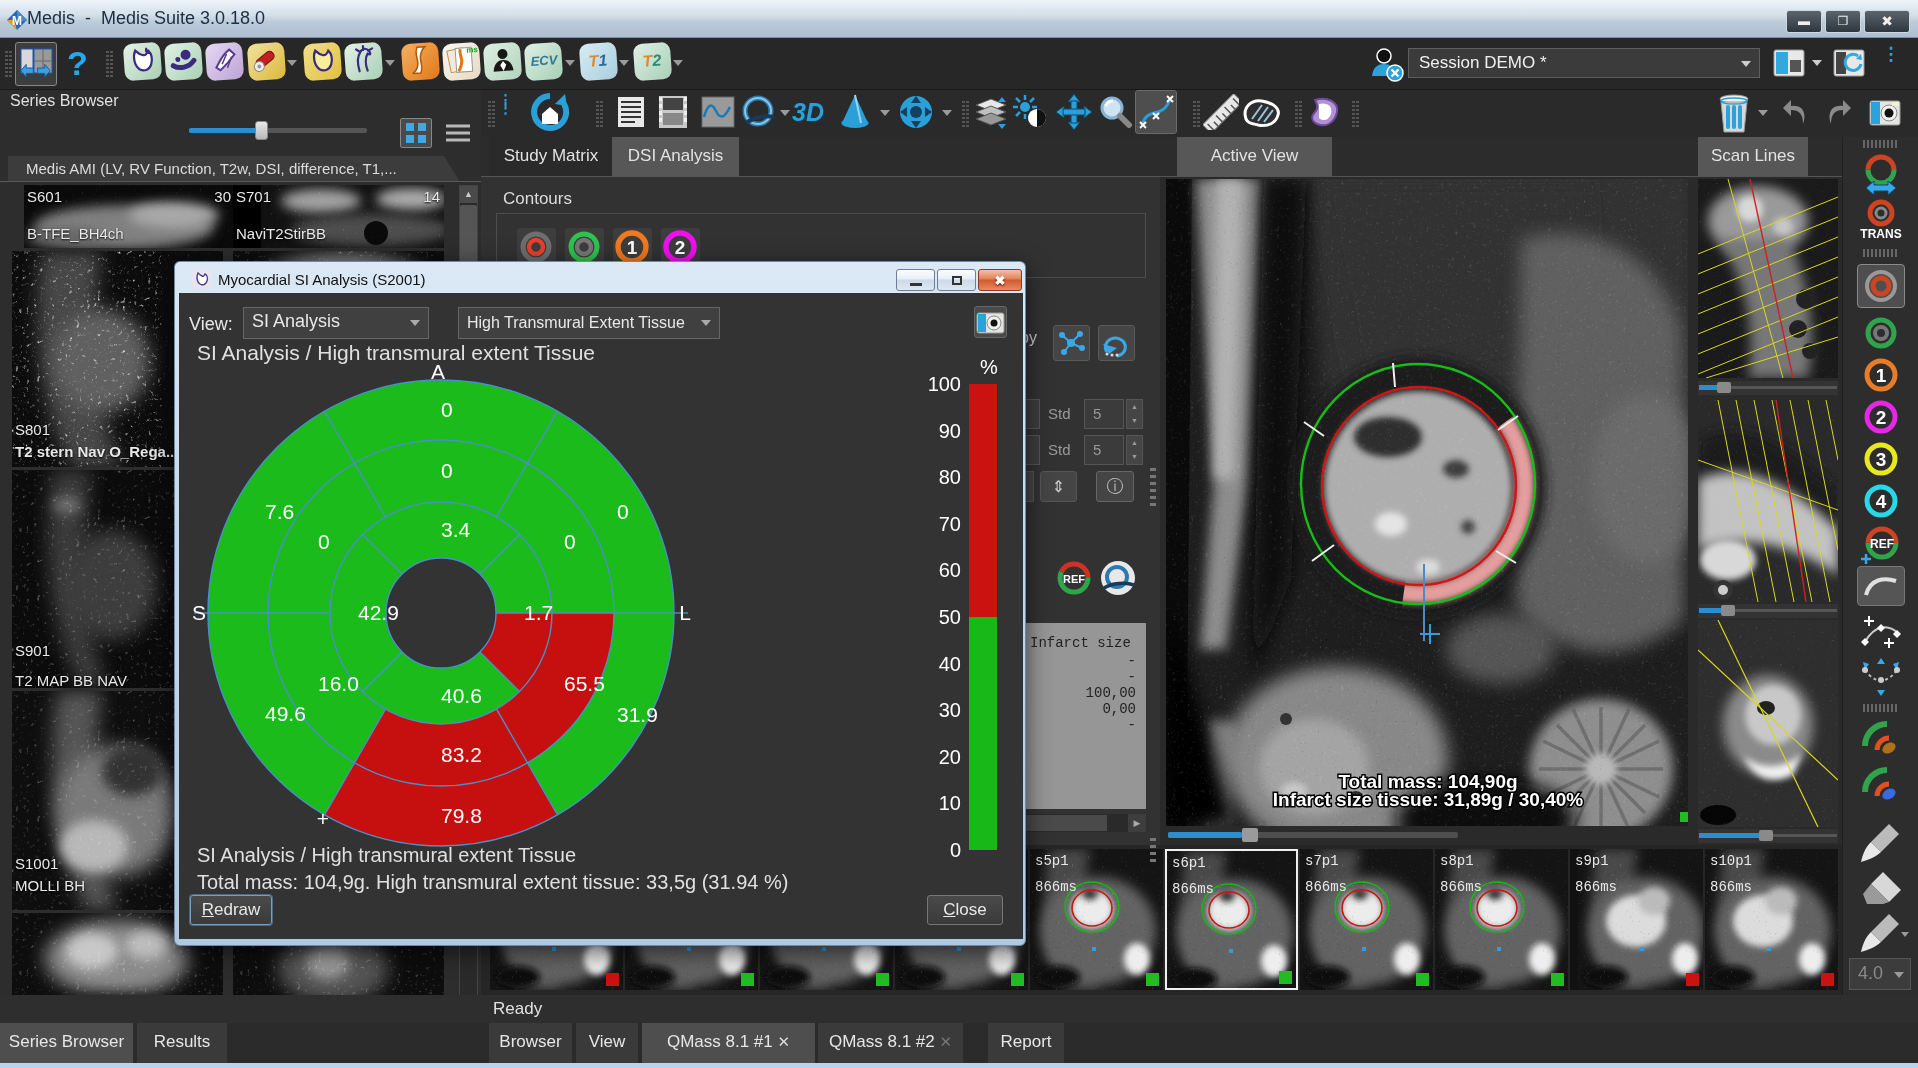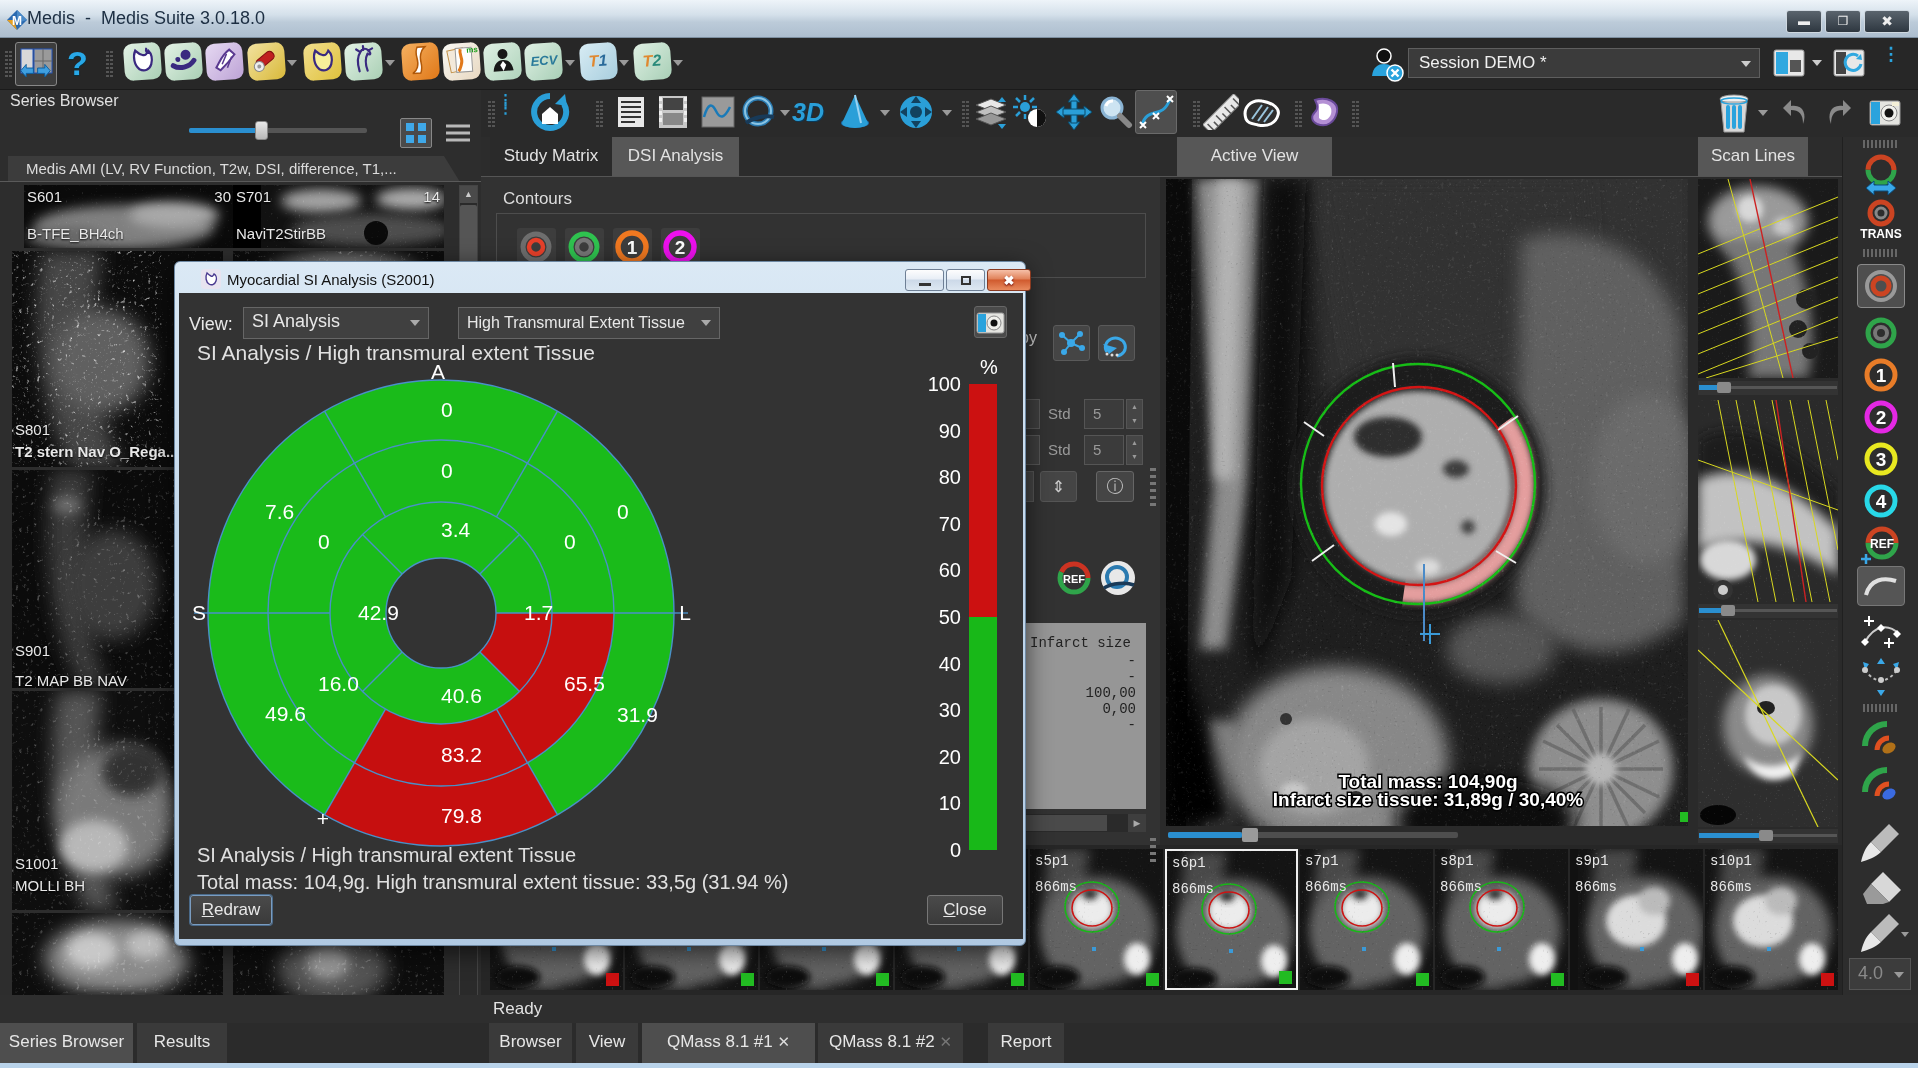--- a/index.html
+++ b/index.html
@@ -51,21 +51,21 @@
 #statusrow { position:absolute; left:0; top:995px; width:1918px; height:28px; background:#2e2e2e; }
 #bottomtabs { position:absolute; left:0; top:1023px; width:1918px; height:40px; background:#2b2b2b; }
 .btab { position:absolute; top:0px; height:40px; background:#3a3a3a; color:#e6e6e6;
   font-size:17px; text-align:center; padding-top:9px; }
 .btab.sel { background:#4e4e4e; }
 #winbottom { position:absolute; left:0; top:1063px; width:1918px; height:5px; background:#b9d3ea; }
 
 #dialog { position:absolute; left:174px; top:261px; width:852px; height:685px;
   background:linear-gradient(#dbe9f5 0%,#c3d8ec 40%,#b0c9e2 100%); border:1px solid #6e89a4; border-radius:6px;
   box-shadow:0 6px 24px rgba(0,0,0,.6); z-index:50; }
-#dlgtitle { position:absolute; left:16px; top:3px; width:844px; height:28px; color:#111; font-size:15px; }
+#dlgtitle { position:absolute; left:7px; top:3px; width:844px; height:28px; color:#111; font-size:15px; }
 #dlgcontent { position:absolute; left:4px; top:31px; width:844px; height:646px; background:#333333; }
 .combo { position:absolute; background:#404040; border:1px solid #666; color:#e8e8e8;
   font-size:18px; padding:3px 8px; }
 .combo:after { content:""; position:absolute; right:8px; top:12px; width:0; height:0;
   border-left:5px solid transparent; border-right:5px solid transparent; border-top:6px solid #aaa; }
 .dlgbtn { position:absolute; background:linear-gradient(#4a4a4a,#3a3a3a); border:1px solid #777;
   border-radius:3px; color:#e8e8e8; font-size:17px; text-align:center; }
 .aerobtn { background:linear-gradient(#fdfdfd,#e8eef6 45%,#ccd9e8 50%,#dde8f2); border:1px solid #6e7f95; border-radius:3px; }
 .aerobtn.red { background:linear-gradient(#f6c0a8,#e0825a 45%,#d05a2e 50%,#e88a5e); border:1px solid #8a3a20; }
 text { font-family:"Liberation Sans", sans-serif; }

